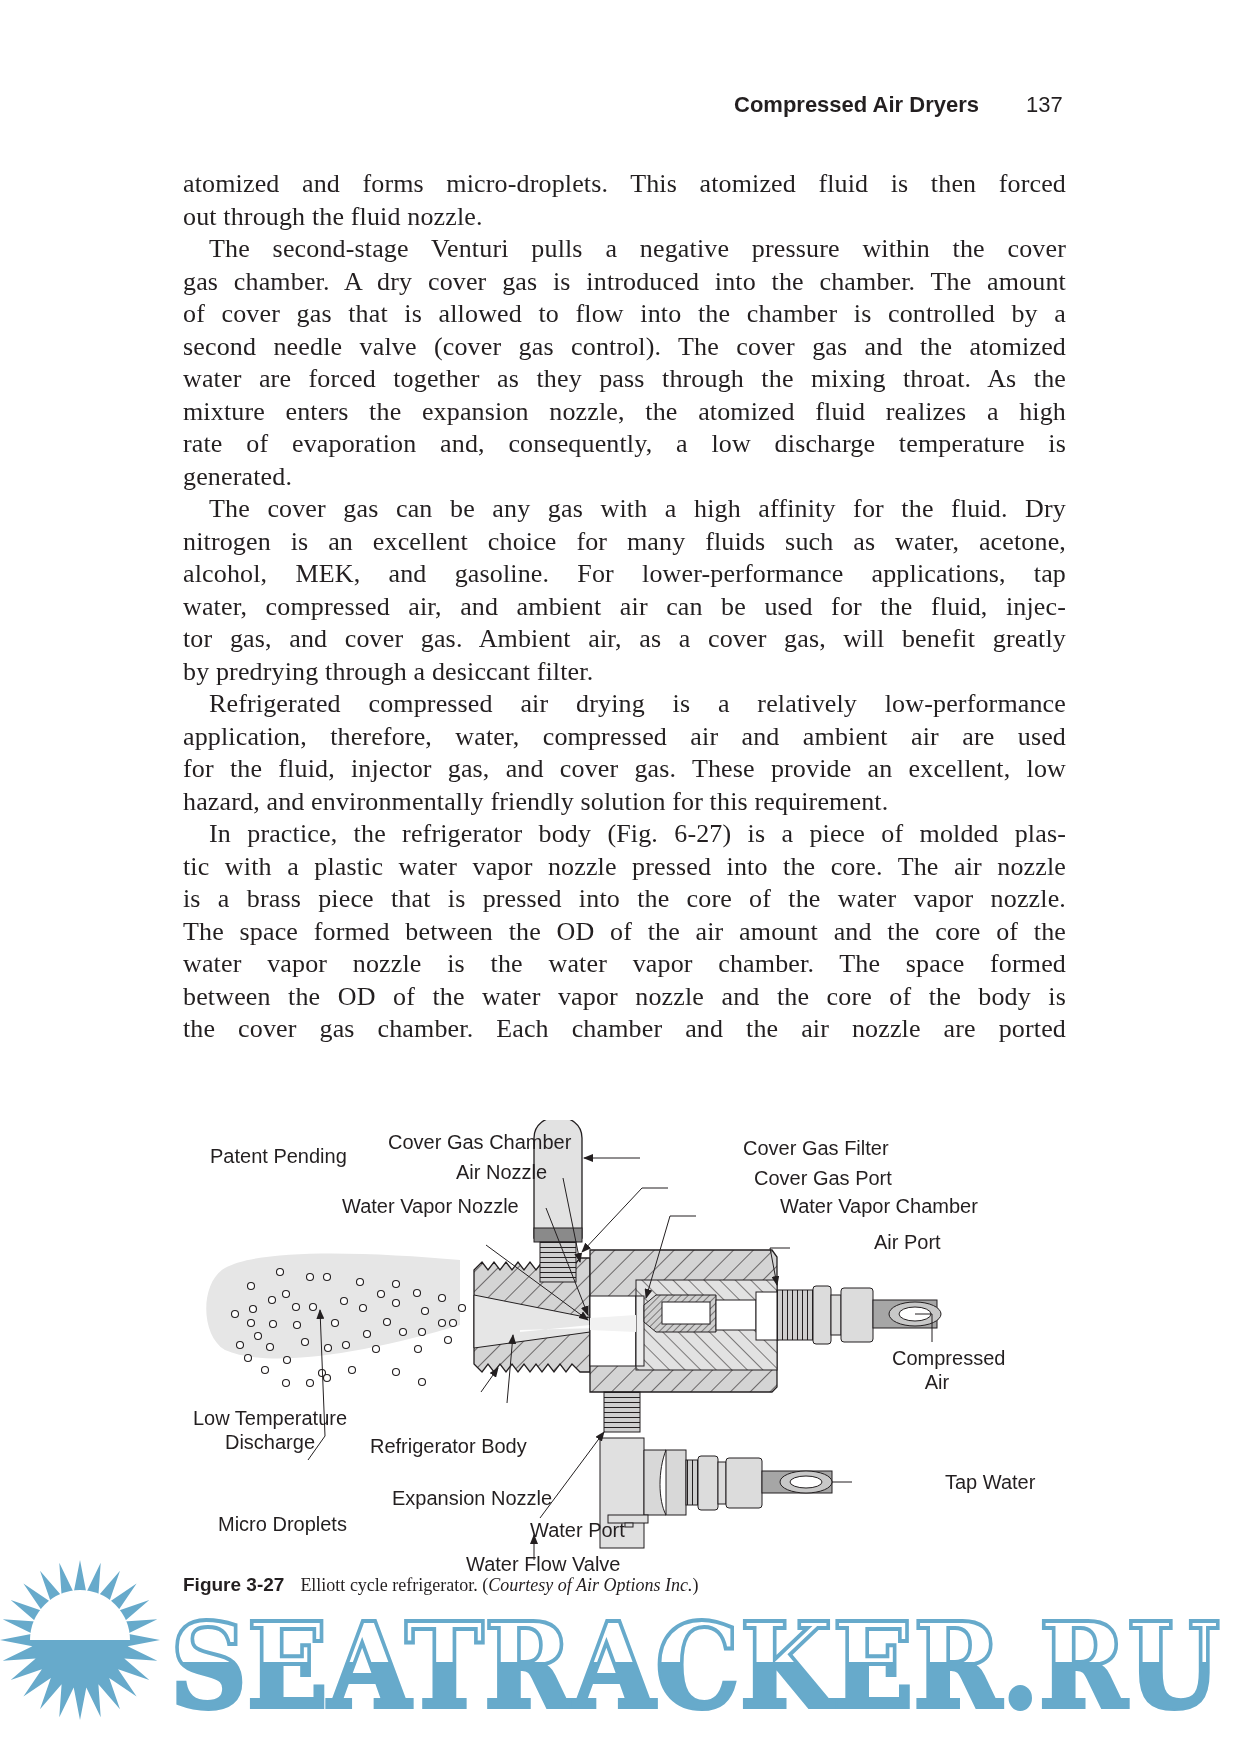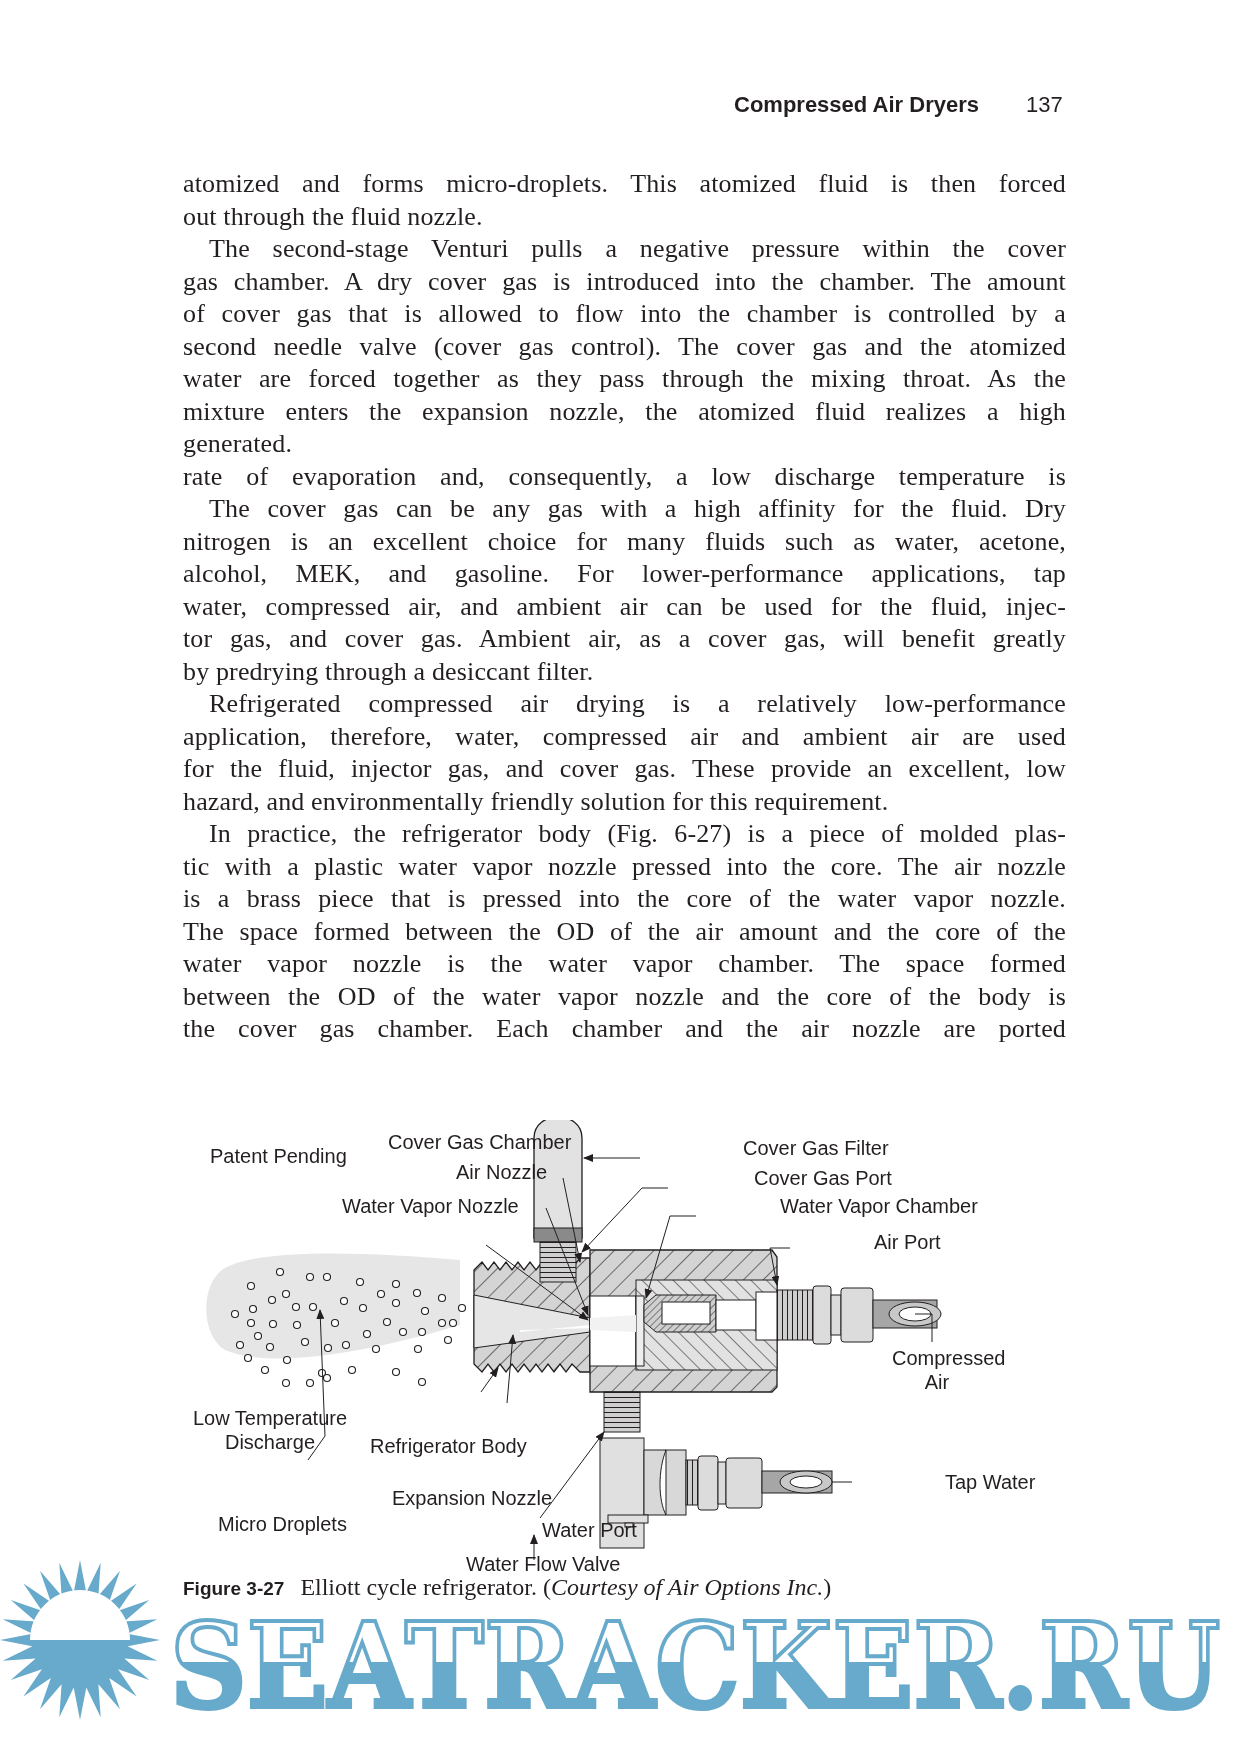--- a/index.html
+++ b/index.html
@@ -10,43 +10,43 @@
   .body-text { position: absolute; left: 183px; top: 168px; width: 883px; }
   .line { display: block; height: 32.5px; line-height: 32.5px; font-family: "Liberation Serif", serif; font-size: 26px; text-align: justify; text-align-last: justify; white-space: nowrap; overflow: visible; color: #231f20; letter-spacing: 0.15px; }
   .line.last { text-align-last: left; }
   .line.indent { text-indent: 26px; }
   .figure { position: absolute; left: 170px; top: 1120px; width: 910px; height: 440px; text-decoration: underline; }
   .figure svg { position: absolute; left: 0; top: 0; }
   .flabel { position: absolute; font-family: "Liberation Sans", sans-serif; font-size: 20px; color: #231f20; white-space: nowrap; line-height: 24px; }
   .flabel.center { text-align: center; }
   .caption { position: absolute; left: 183px; top: 1574px; white-space: nowrap; }
   .cap-num { font-family: "Liberation Sans", sans-serif; font-weight: bold; font-size: 19px; color: #231f20; margin-right: 16px; }
-  .cap-text { font-family: "Liberation Serif", serif; font-size: 24px; color: #231f20; }
+  .cap-text { font-family: "Liberation Serif", serif; font-size: 18px; color: #231f20; }
   .cap-it { font-style: italic; }
   .watermark { position: absolute; left: 0; top: 1555px; width: 1240px; height: 199px; }
 </style>
 </head>
 <body>
 
 <div class="running-head">
   <span class="rh-title">Compressed Air Dryers</span>
   <span class="rh-page">137</span>
 </div>
 
 <div class="body-text" id="body-text">
     <span class="line">atomized and forms micro-droplets. This atomized fluid is then forced</span>
     <span class="line last">out through the fluid nozzle.</span>
     <span class="line indent">The second-stage Venturi pulls a negative pressure within the cover</span>
     <span class="line">gas chamber. A dry cover gas is introduced into the chamber. The amount</span>
     <span class="line">of cover gas that is allowed to flow into the chamber is controlled by a</span>
     <span class="line">second needle valve (cover gas control). The cover gas and the atomized</span>
     <span class="line">water are forced together as they pass through the mixing throat. As the</span>
     <span class="line">mixture enters the expansion nozzle, the atomized fluid realizes a high</span>
+    <span class="line">rate of evaporation and, consequently, a low discharge temperature is</span>
     <span class="line last">generated.</span>
-    <span class="line">rate of evaporation and, consequently, a low discharge temperature is</span>
     <span class="line indent">The cover gas can be any gas with a high affinity for the fluid. Dry</span>
     <span class="line">nitrogen is an excellent choice for many fluids such as water, acetone,</span>
     <span class="line">alcohol, MEK, and gasoline. For lower-performance applications, tap</span>
     <span class="line">water, compressed air, and ambient air can be used for the fluid, injec-</span>
     <span class="line">tor gas, and cover gas. Ambient air, as a cover gas, will benefit greatly</span>
     <span class="line last">by predrying through a desiccant filter.</span>
     <span class="line indent">Refrigerated compressed air drying is a relatively low-performance</span>
     <span class="line">application, therefore, water, compressed air and ambient air are used</span>
     <span class="line">for the fluid, injector gas, and cover gas. These provide an excellent, low</span>
     <span class="line last">hazard, and environmentally friendly solution for this requirement.</span>
@@ -222,21 +222,21 @@
     <span>Air</span>
   </span>
   <span class="flabel" style="left:775px; top:350px;">Tap Water</span>
   <span class="flabel center" style="left:10px; top:286px; width:180px;">
     <span>Low Temperature</span><br>
     <span>Discharge</span>
   </span>
   <span class="flabel" style="left:200px; top:314px;">Refrigerator Body</span>
   <span class="flabel" style="left:222px; top:366px;">Expansion Nozzle</span>
   <span class="flabel" style="left:48px; top:392px;">Micro Droplets</span>
-  <span class="flabel" style="left:372px; top:398px;">Water Port</span>
+  <span class="flabel" style="left:360px; top:398px;">Water Port</span>
   <span class="flabel" style="left:296px; top:432px;">Water Flow Valve</span>
 </div>
 
 <div class="caption">
   <span class="cap-num">Figure 3-27</span><span class="cap-text">Elliott cycle refrigerator. (</span><span class="cap-text cap-it">Courtesy of Air Options Inc.</span><span class="cap-text">)</span>
 </div>
 
 <div class="watermark">
   <svg width="1240" height="199" viewBox="0 0 1240 199">
     <defs>

